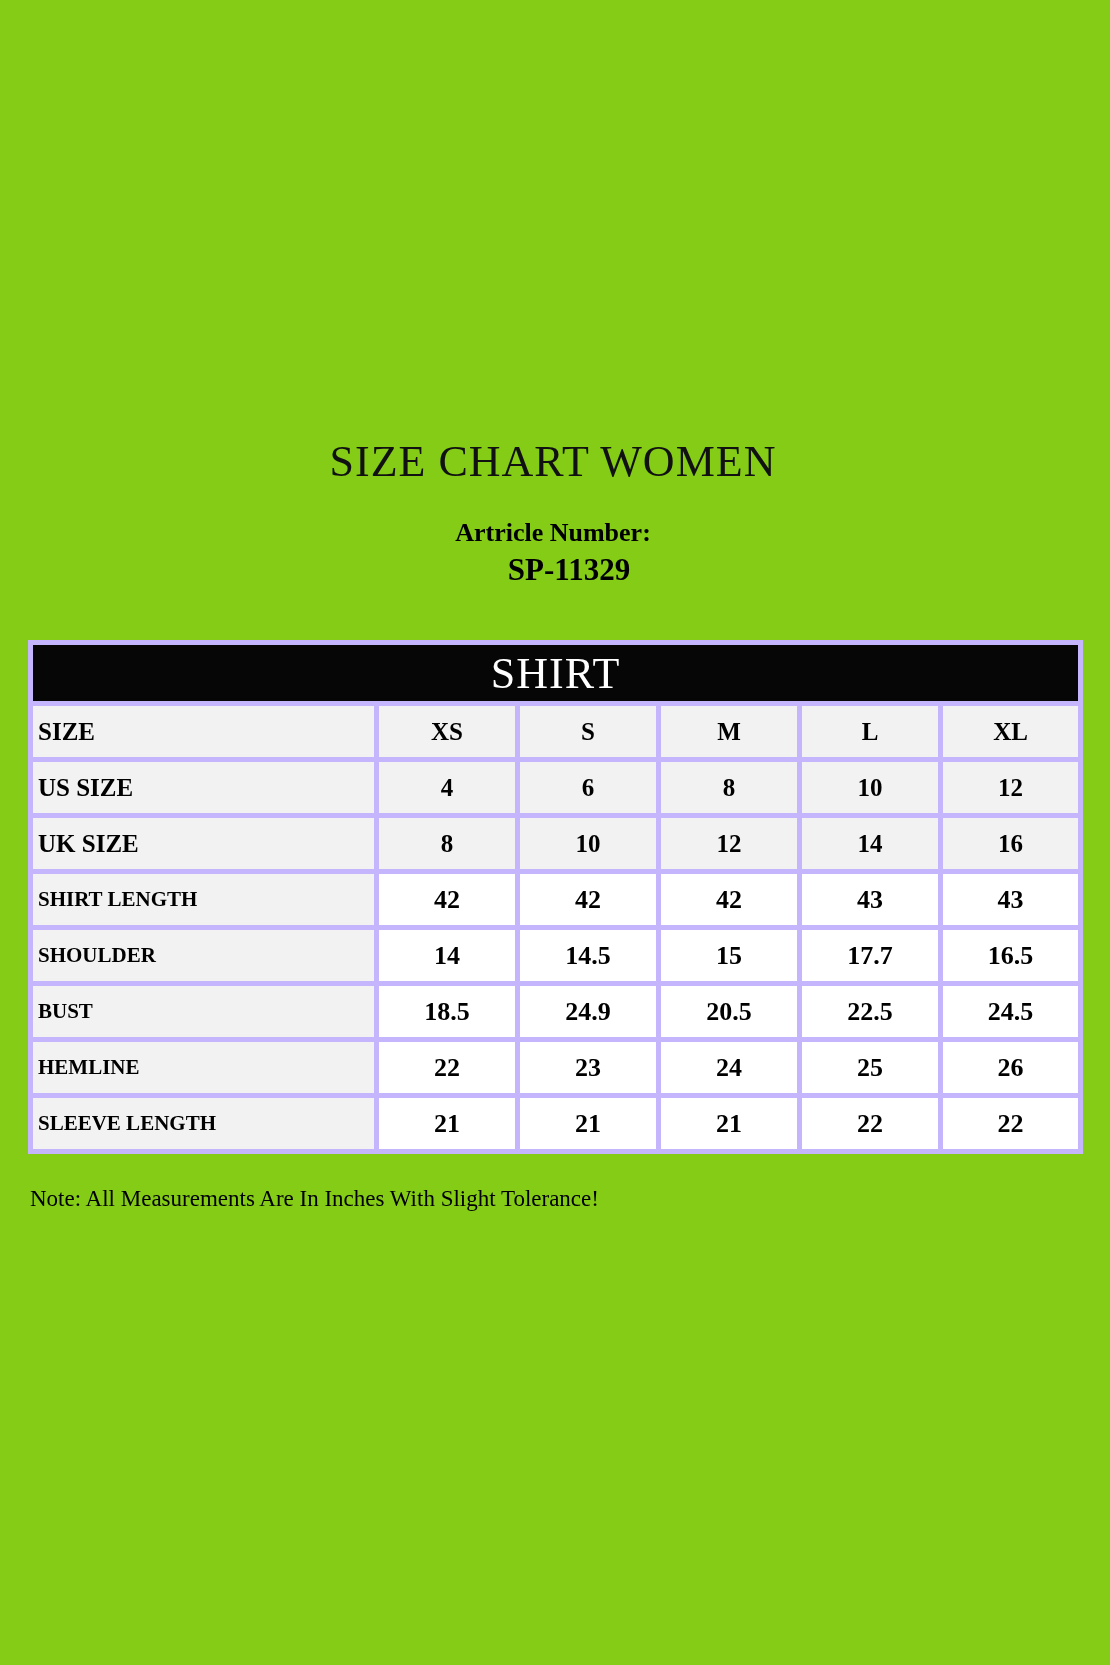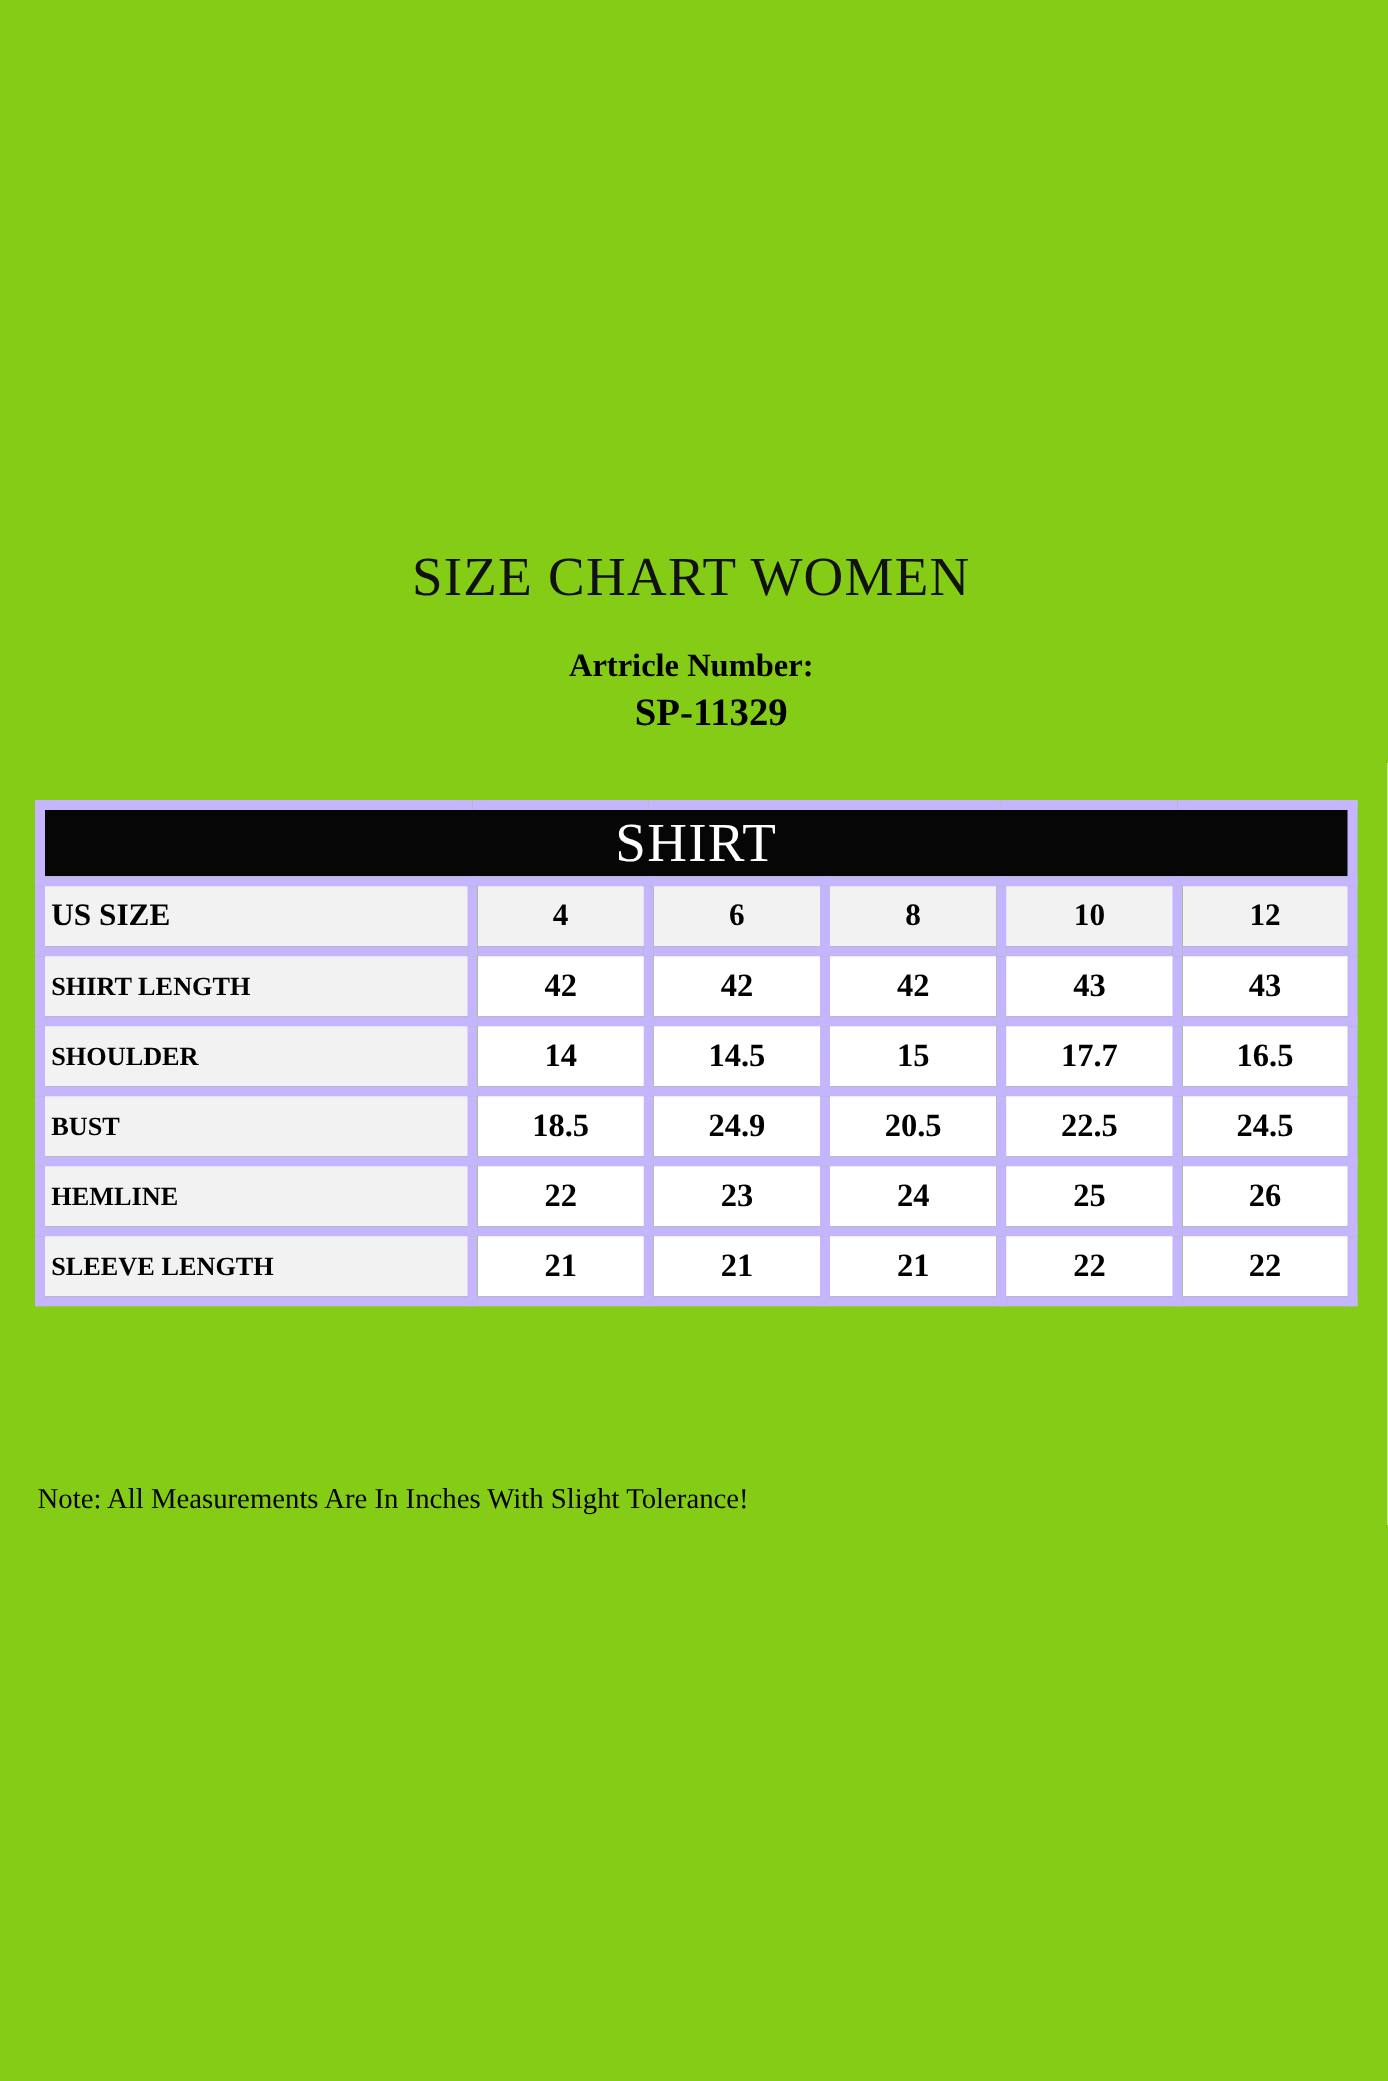--- a/index.html
+++ b/index.html
@@ -45,21 +45,21 @@
   table.size-chart {
     position: absolute;
     top: 640px;
     left: 28px;
     width: 1050px;
     border-collapse: collapse;
     table-layout: fixed;
     border: 3px solid #000000;
   }
   table.size-chart td {
-    border: 8px solid #c4b5fd;
+    border: 5px solid #c4b5fd;
     vertical-align: middle;
     overflow: hidden;
     white-space: nowrap;
   }
   tr.banner-row td {
     background: #060606;
     color: #ffffff;
     text-align: center;
     font-size: 44px;
     font-weight: 400;
@@ -118,30 +118,46 @@
       <col style="width:141px">
       <col style="width:141px">
       <col style="width:141px">
       <col style="width:140px">
     </colgroup>
     <tbody>
       <tr class="banner-row">
         <td colspan="6">SHIRT</td>
       </tr>
 
+      <tr class="size-row">
+        <td class="label-cell">SIZE</td>
+        <td class="value-cell">XS</td>
+        <td class="value-cell">S</td>
+        <td class="value-cell">M</td>
+        <td class="value-cell">L</td>
+        <td class="value-cell">XL</td>
+      </tr>
 
       <tr class="size-row">
         <td class="label-cell">US SIZE</td>
         <td class="value-cell">4</td>
         <td class="value-cell">6</td>
         <td class="value-cell">8</td>
         <td class="value-cell">10</td>
         <td class="value-cell">12</td>
       </tr>
 
+      <tr class="size-row size-row-last">
+        <td class="label-cell">UK SIZE</td>
+        <td class="value-cell">8</td>
+        <td class="value-cell">10</td>
+        <td class="value-cell">12</td>
+        <td class="value-cell">14</td>
+        <td class="value-cell">16</td>
+      </tr>
 
       <tr class="meas-row">
         <td class="label-cell">SHIRT LENGTH</td>
         <td class="value-cell">42</td>
         <td class="value-cell">42</td>
         <td class="value-cell">42</td>
         <td class="value-cell">43</td>
         <td class="value-cell">43</td>
       </tr>
 

